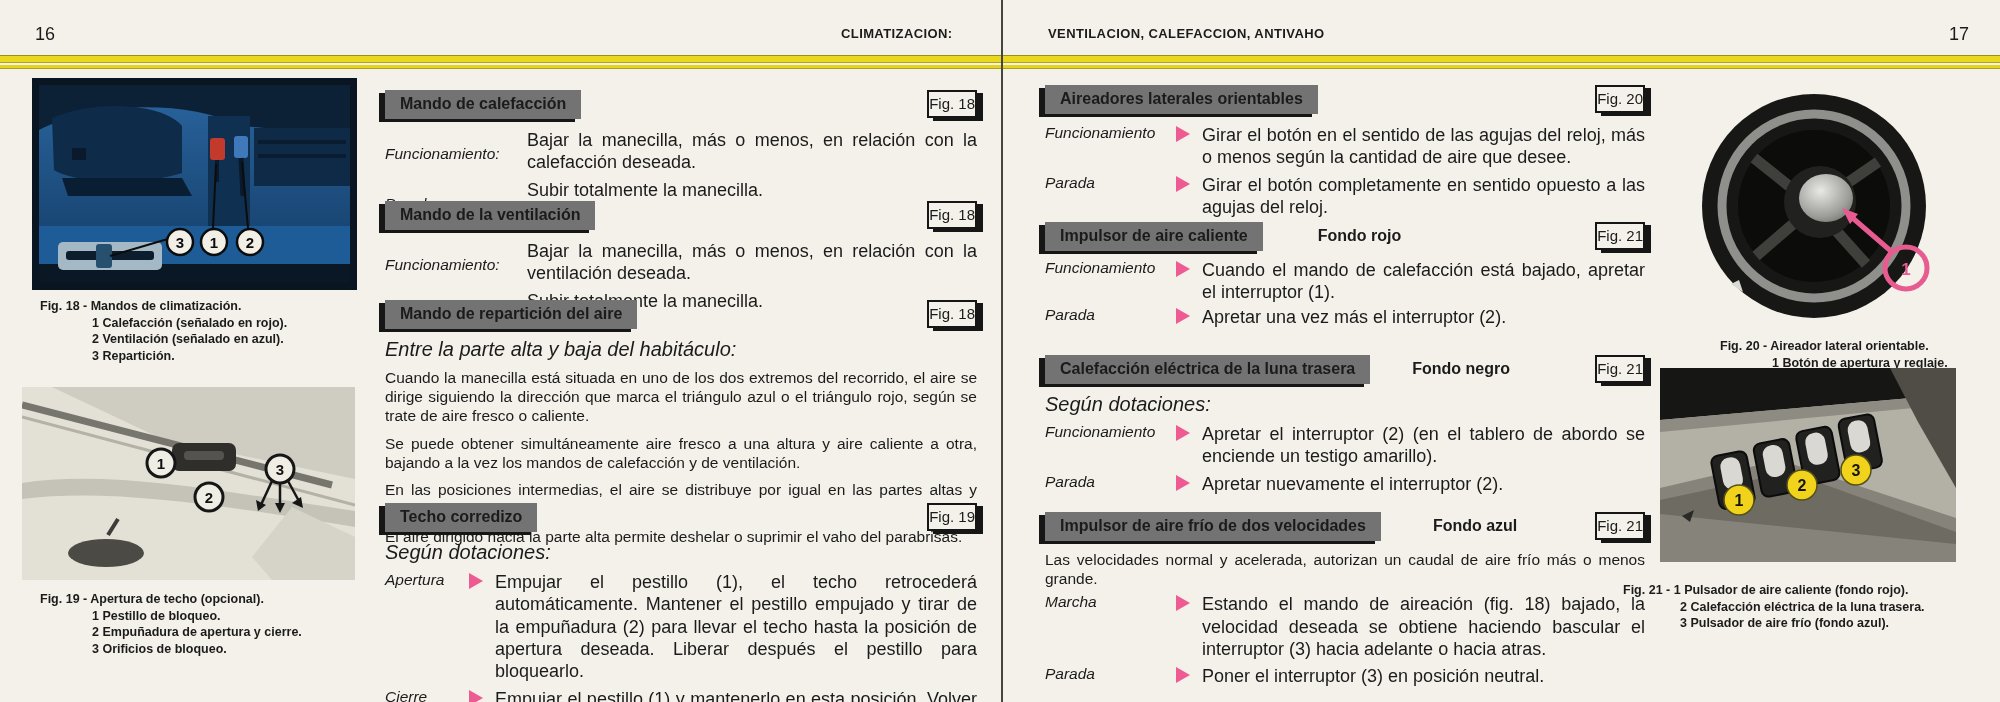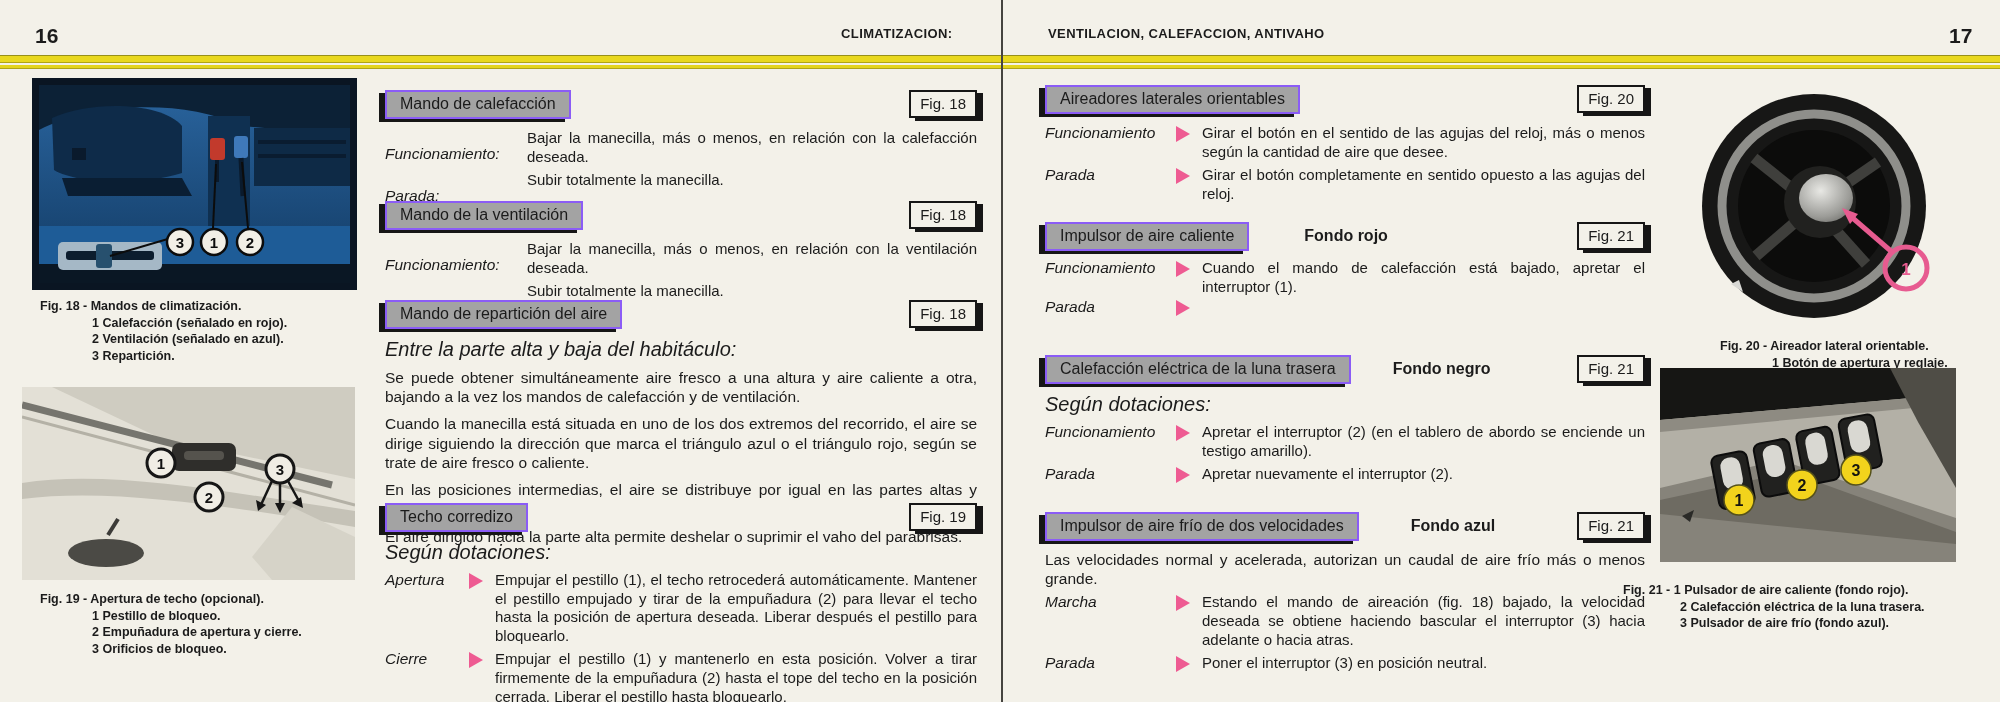--- a/index.html
+++ b/index.html
@@ -8,46 +8,46 @@
     background:#f3f1e9;color:#1b1b1b;
     font-family:"Liberation Sans","DejaVu Sans",sans-serif;
   }
   .spine{position:absolute;left:1001px;top:0;bottom:0;width:2px;background:#45443f;}
   .rule{position:absolute;left:0;right:0;top:55px;}
   .rule .r1{height:6px;background:#e9d81e;border-top:1px solid #97901a;border-bottom:1px solid #b0a415;}
   .rule .r2{height:3px;background:#e4d41d;margin-top:2px;border-bottom:1px solid #b0a415;}
   .page{position:absolute;top:0;height:702px;}
   .page-left{left:0;width:1001px;}
   .page-right{left:1003px;width:997px;}
-  .pagenum{position:absolute;font-weight:bold;font-size:21px;}
+  .pagenum{position:absolute;font-weight:normal;font-size:18px;}
   .head-title{position:absolute;font-weight:bold;font-size:13px;letter-spacing:.4px;white-space:nowrap;}
 
   .section{position:absolute;}
   .sec-head{display:flex;align-items:flex-start;}
   .title-box{
-    border:2px solid #8b5cf6;background:#a3a3a3;font-weight:normal;font-size:16px;
+    border:2px solid #737373;background:#737373;font-weight:bold;font-size:16px;
     padding:3px 13px 4px;white-space:nowrap;box-shadow:-6px 3px 0 #161616;
   }
   .fig-box{
     margin-left:auto;border:2px solid #161616;background:#f3f1e9;font-size:15px;
-    padding:3px 9px 4px;white-space:nowrap;box-shadow:6px 3px 0 #161616;
+    padding:3px 0 4px;white-space:nowrap;box-shadow:6px 3px 0 #161616;
   }
   .note{font-size:16px;margin-left:55px;padding-top:5px;white-space:nowrap;font-weight:bold;}
   .sec-body{margin-top:10px;}
   .intro{font-style:italic;font-size:20px;margin:9px 0 7px;}
   .lead{font-size:15.5px;line-height:1.24;text-align:justify;margin:9px 0 5px;}
   .para{font-size:15.5px;line-height:1.24;text-align:justify;margin:0 0 8px;}
   .def{display:flex;margin:0 0 5px;}
   .def .lbl{font-style:italic;font-size:15.5px;flex-shrink:0;}
   .lbl-l{width:142px;margin-top:16px;}
   .lbl-r{width:131px;}
   .lbl-s{width:84px;}
   .tri{flex-shrink:0;width:0;height:0;border-top:8px solid transparent;border-bottom:8px solid transparent;
        border-left:14px solid #ee5b92;margin:2px 12px 0 0;}
-  .txt{flex:1;font-size:15px;line-height:1.24;text-align:justify;}
+  .txt{flex:1;font-size:18px;line-height:1.24;text-align:justify;}
 
   .photo{position:absolute;display:block;}
   .caption{position:absolute;font-weight:bold;font-size:12.5px;line-height:1.32;}
   .c-items{padding-left:52px;}
   .c-items.ind57{padding-left:57px;}
 </style>
 </head>
 <body>
 
 <div class="spread">
@@ -195,22 +195,22 @@
         </div>
       </div>
     </div>
 
     <div class="section" style="left:385px;top:300px;width:592px;">
       <div class="sec-head">
         <div class="title-box">Mando de repartición del aire</div>
         <div class="fig-box">Fig. 18</div>
       </div>
       <div class="intro">Entre la parte alta y baja del habitáculo:</div>
+      <div class="para">Cuando la manecilla está situada en uno de los dos extremos del recorrido, el aire se dirige siguiendo la dirección que marca el triángulo azul o el triángulo rojo, según se trate de aire fresco o caliente.</div>
       <div class="para">Se puede obtener simultáneamente aire fresco a una altura y aire caliente a otra, bajando a la vez los mandos de calefacción y de ventilación.</div>
-      <div class="para">Cuando la manecilla está situada en uno de los dos extremos del recorrido, el aire se dirige siguiendo la dirección que marca el triángulo azul o el triángulo rojo, según se trate de aire fresco o caliente.</div>
       <div class="para">En las posiciones intermedias, el aire se distribuye por igual en las partes altas y bajas del habitáculo.</div>
       <div class="para">El aire dirigido hacia la parte alta permite deshelar o suprimir el vaho del parabrisas.</div>
     </div>
 
     <div class="section" style="left:385px;top:503px;width:592px;">
       <div class="sec-head">
         <div class="title-box">Techo corredizo</div>
         <div class="fig-box">Fig. 19</div>
       </div>
       <div class="intro">Según dotaciones:</div>
@@ -258,20 +258,21 @@
       </div>
       <div class="sec-body" style="margin-top:8px;">
         <div class="def" style="margin-bottom:2px;">
           <div class="lbl lbl-r">Funcionamiento</div>
           <span class="tri"></span>
           <div class="txt">Cuando el mando de calefacción está bajado, apretar el interruptor (1).</div>
         </div>
         <div class="def">
           <div class="lbl lbl-r">Parada</div>
           <span class="tri"></span>
+          <div class="txt">Apretar una vez más el interruptor (2).</div>
         </div>
       </div>
     </div>
 
     <div class="section" style="left:42px;top:355px;width:600px;">
       <div class="sec-head">
         <div class="title-box">Calefacción eléctrica de la luna trasera</div>
         <div class="note" style="margin-left:42px;">Fondo negro</div>
         <div class="fig-box">Fig. 21</div>
       </div>

